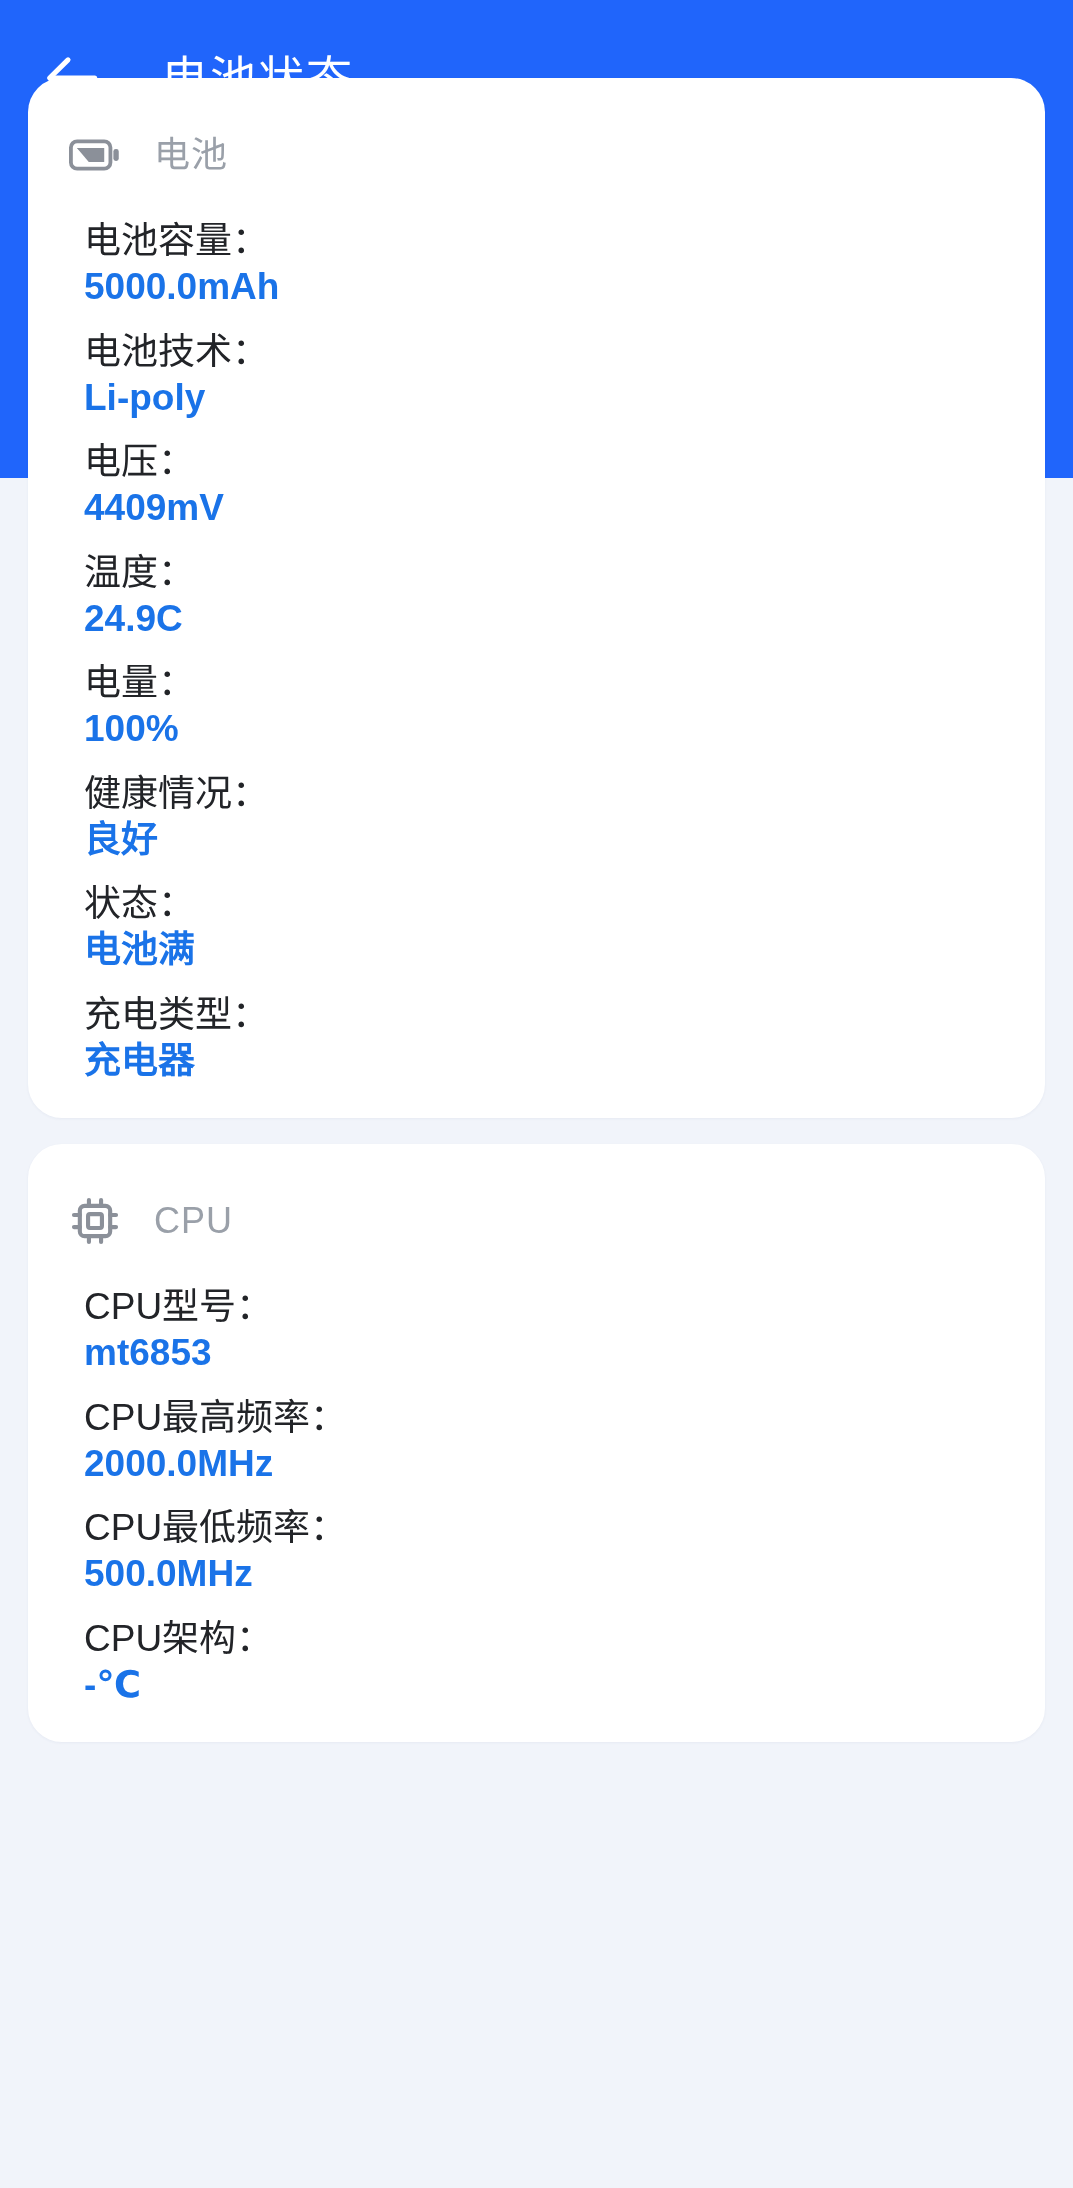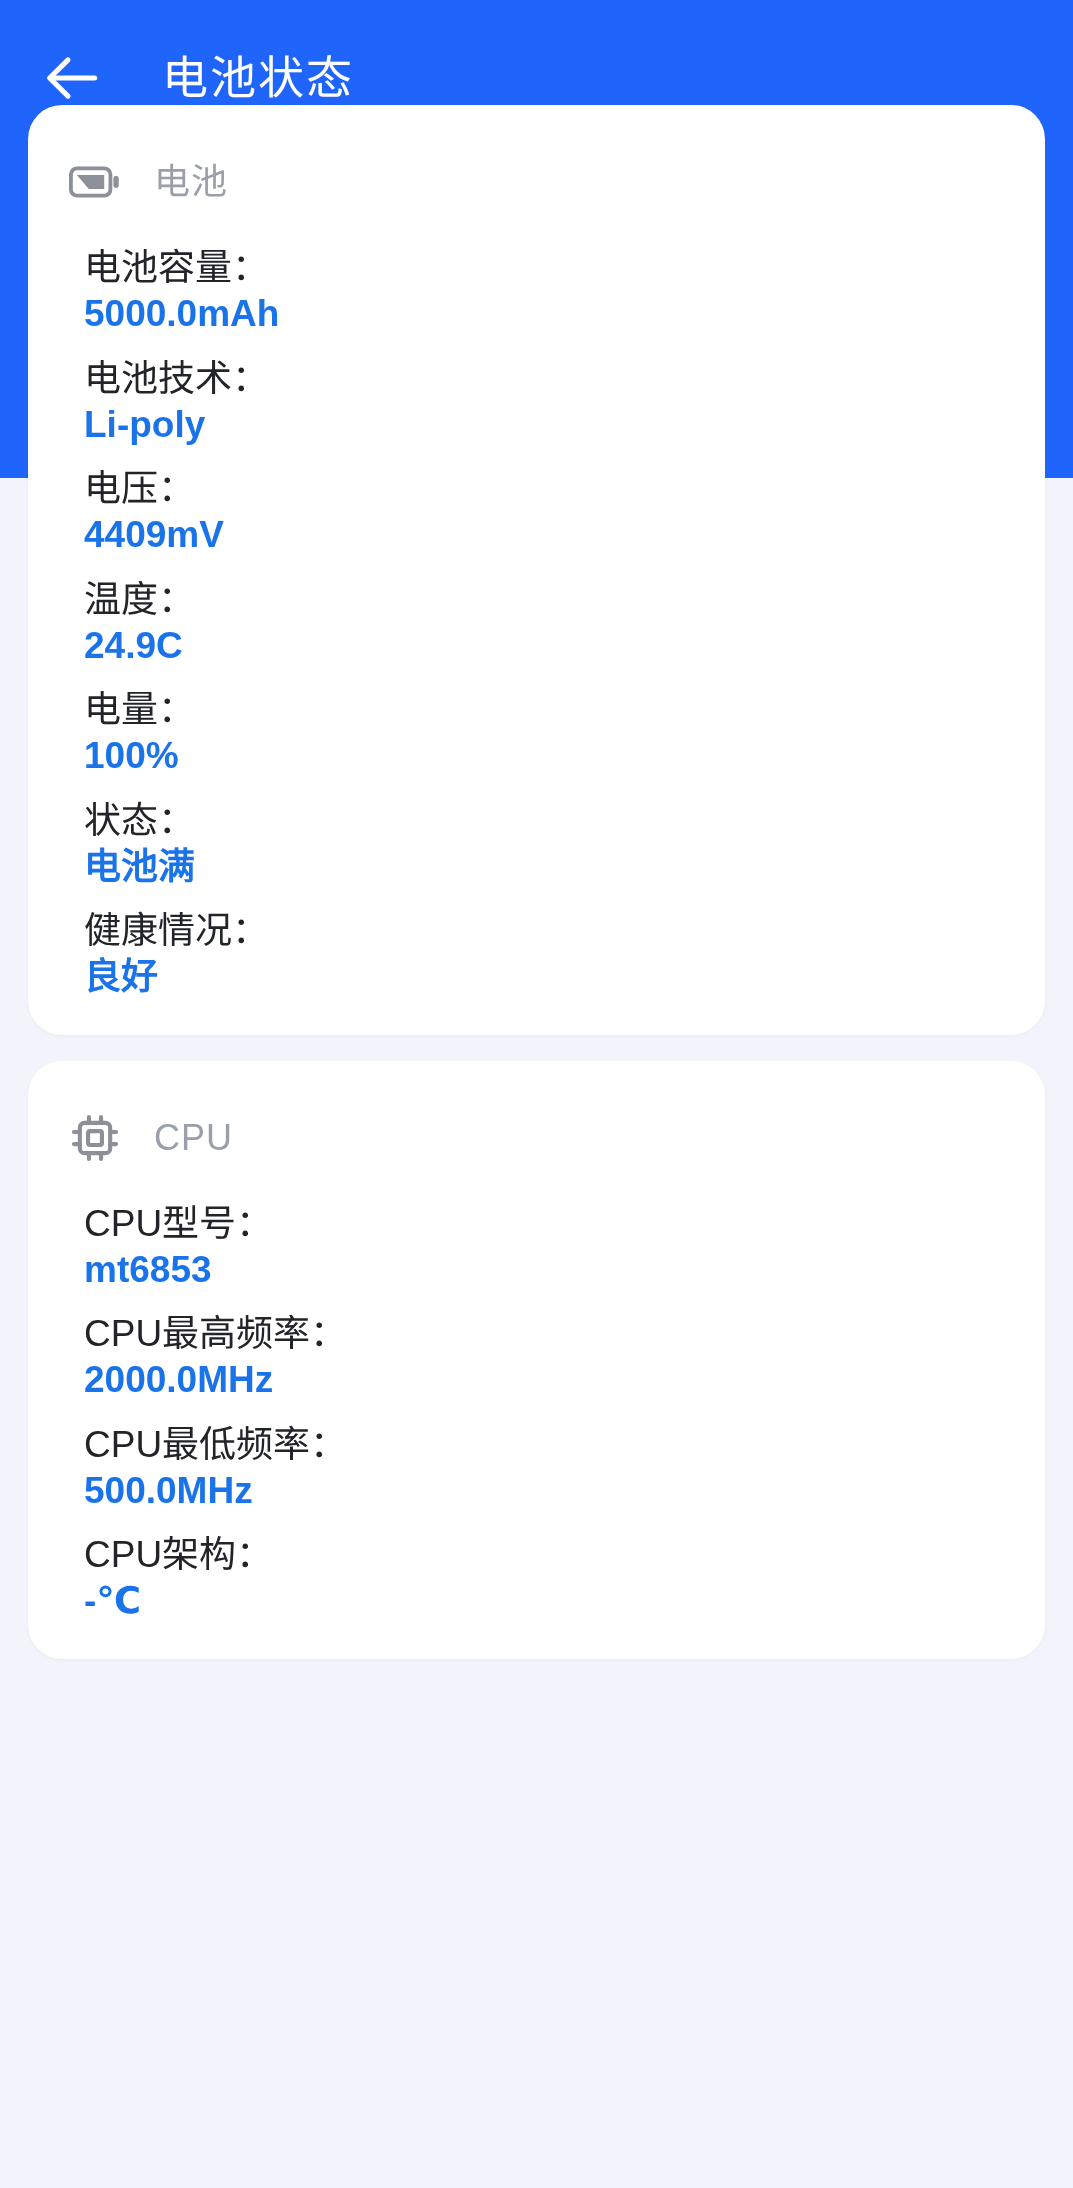--- a/index.html
+++ b/index.html
@@ -64,21 +64,21 @@
   }
 
   
   .content {
     position: absolute;
     top: 0;
     left: 0;
     width: 1073px;
     height: 2188px;
     z-index: 2;
-    padding-top: 105px;
+    padding-top: 78px;
     box-sizing: border-box;
   }
 
   .card {
     background: #ffffff;
     border-radius: 34px;
     margin: 0 28px 26px 28px;
     padding: 0 38px;
     box-sizing: border-box;
     box-shadow: 0 1px 3px rgba(40, 60, 110, 0.05);
@@ -193,29 +193,33 @@
         <span class="row-label">温度：</span>
         <span class="row-value">24.9C</span>
       </div>
 
       <div class="row">
         <span class="row-label">电量：</span>
         <span class="row-value">100%</span>
       </div>
 
       <div class="row">
+        <span class="row-label">健康情况：</span>
+        <span class="row-value">良好</span>
+      </div>
+
+      <div class="row">
         <span class="row-label">状态：</span>
         <span class="row-value">电池满</span>
       </div>
 
       <div class="row">
-        <span class="row-label">健康情况：</span>
-        <span class="row-value">良好</span>
-      </div>
-
+        <span class="row-label">充电类型：</span>
+        <span class="row-value">充电器</span>
+      </div>
 
     </section>
 
     <section class="card card-cpu">
 
       <div class="card-head">
         <span class="icon">
           <svg width="52" height="52" viewBox="0 0 24 24" fill="none" stroke="#8b9099" stroke-width="1.9" stroke-linecap="round" stroke-linejoin="round">
             <rect x="5" y="5" width="14" height="14" rx="2.2" ry="2.2"></rect>
             <rect x="8.8" y="8.8" width="6.4" height="6.4" rx="0.9" ry="0.9"></rect>

